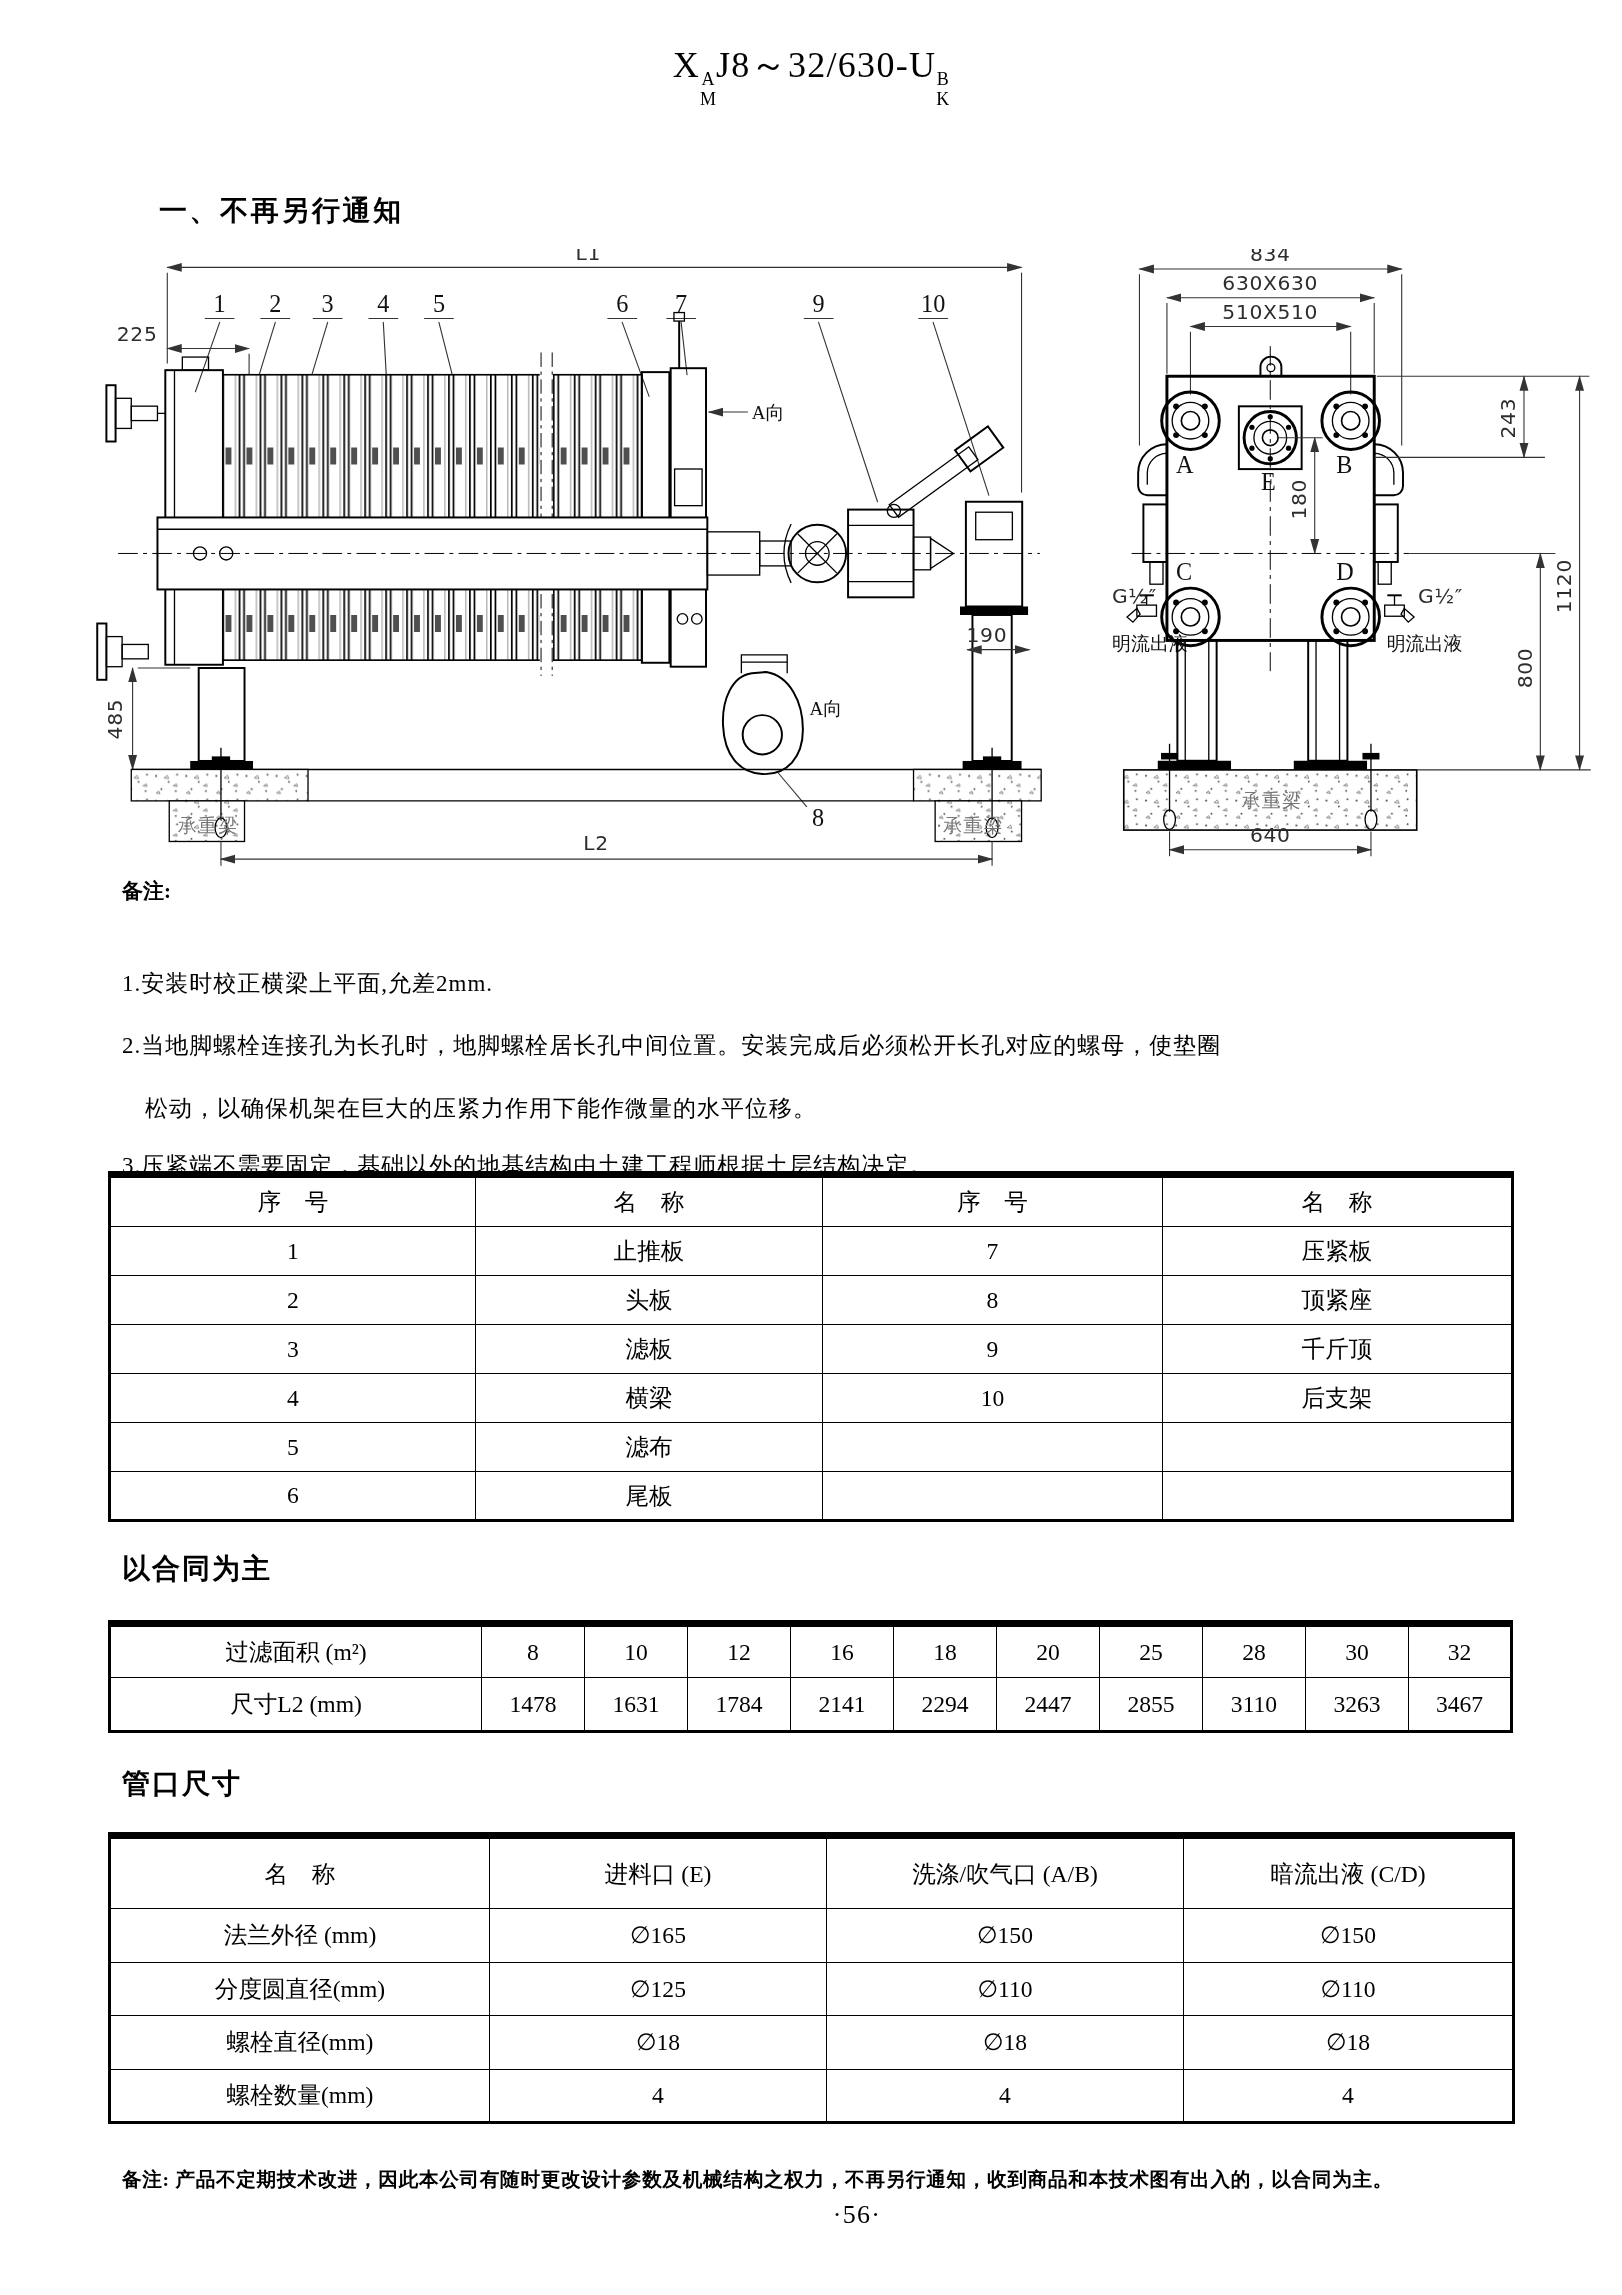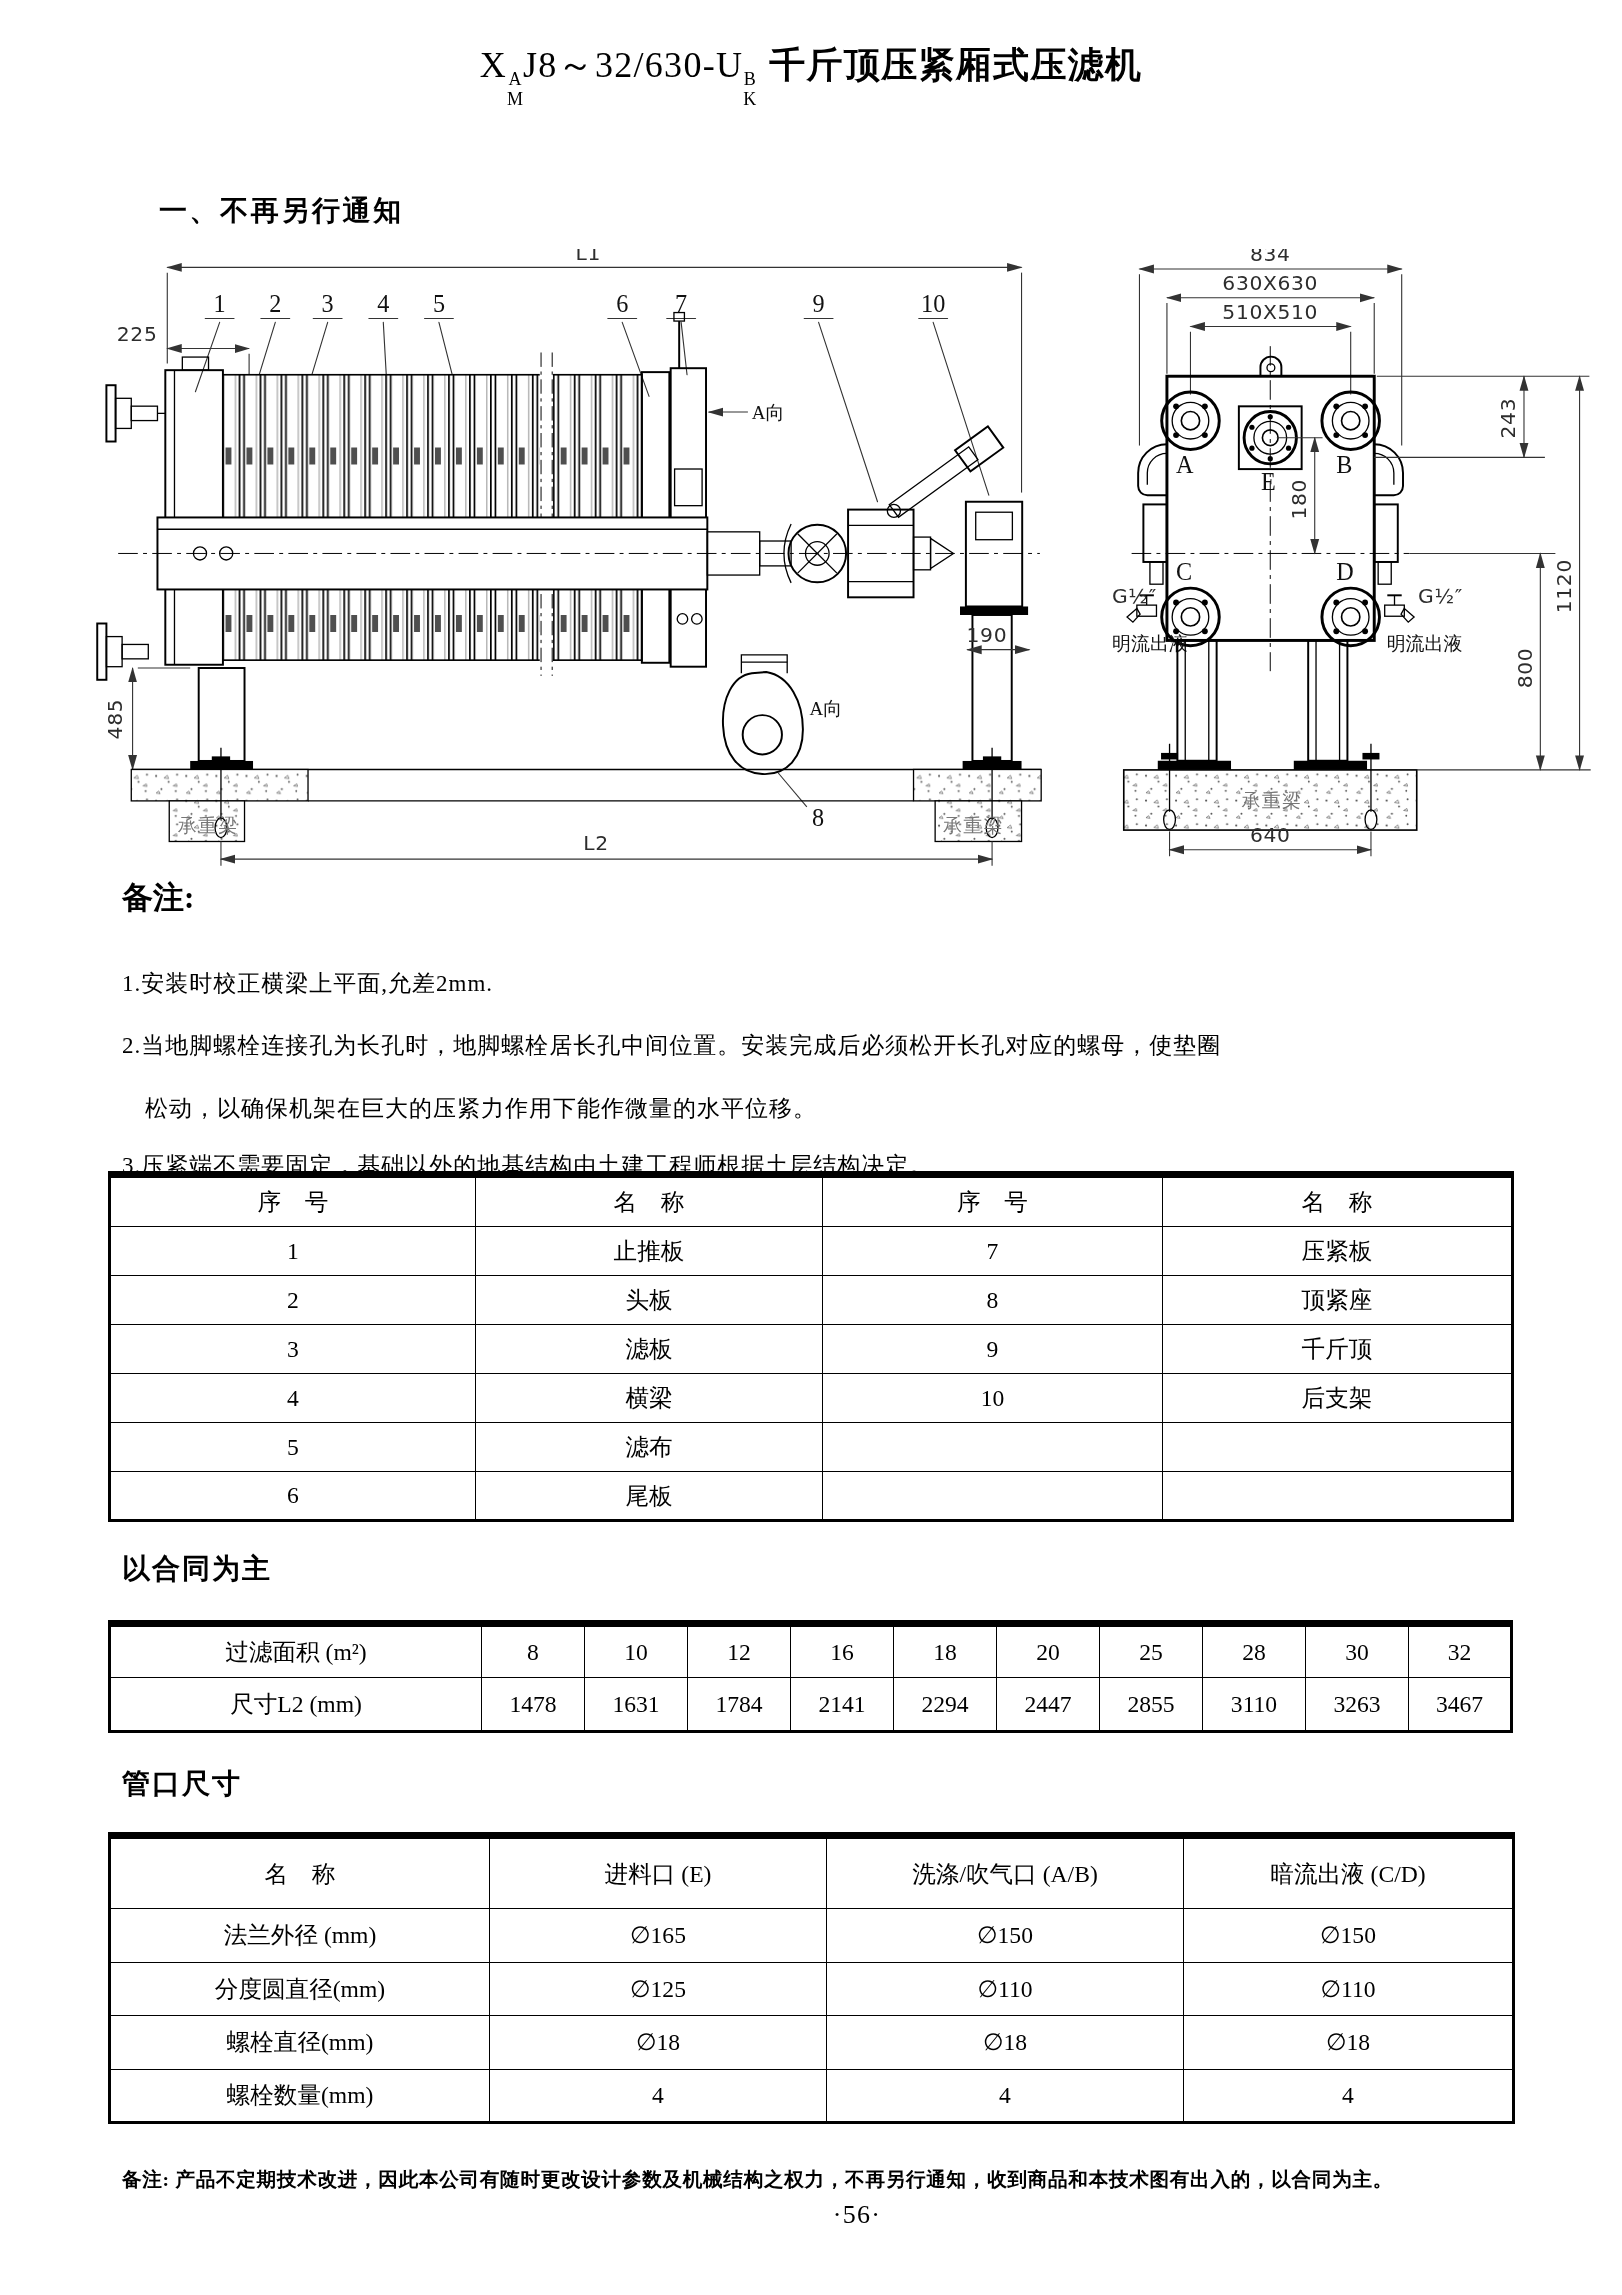--- a/index.html
+++ b/index.html
@@ -6,21 +6,21 @@
   body{
     position:relative;width:1622px;height:2295px;background:#ffffff;
     font-family:"Liberation Serif","DejaVu Serif",serif;color:#000;overflow:hidden;
   }
   .abs{position:absolute;}
   
   .title{top:41px;left:0;width:1622px;text-align:center;font-size:36px;letter-spacing:1.3px;white-space:nowrap;}
   .title .stack{display:inline-flex;flex-direction:column;align-items:center;font-size:0.5em;line-height:1.12;vertical-align:-0.45em;letter-spacing:0;}
   .title .mname{margin-left:13px;font-weight:bold;}
   .sec-heading{top:192px;left:159px;font-size:28px;font-weight:bold;letter-spacing:2.6px;}
-  .notes-heading{top:877px;left:122px;font-size:31px;font-weight:bold;}
+  .notes-heading{top:877px;left:122px;font-size:21px;font-weight:bold;}
   .note{left:122px;font-size:23px;letter-spacing:1px;white-space:nowrap;}
   .n1{top:968px;} .n2{top:1030px;} .n3{top:1093px;left:145px;} .n4{top:1150px;}
   .found-heading{top:1550px;left:122px;font-size:28px;font-weight:bold;letter-spacing:2px;}
   .pipe-heading{top:1765px;left:122px;font-size:28px;font-weight:bold;letter-spacing:2px;}
   .footer-note{top:2166px;left:122px;font-size:19.6px;font-weight:bold;letter-spacing:0.7px;white-space:nowrap;}
   .page-num{top:2200px;left:0;width:1622px;text-align:center;font-size:26px;letter-spacing:1.3px;padding-left:46px;}
   
   table.dtable{position:absolute;border-collapse:collapse;table-layout:fixed;background:#fff;
     border:3.9px solid #000;border-top:7.2px solid #000;}
   table.dtable th,table.dtable td{
@@ -50,21 +50,21 @@
 </head>
 <body>
 
 <div class="abs title">
   <span>X</span><span class="stack">
       <span>A</span>
       <span>M</span>
     </span><span>J8～32/630-U</span><span class="stack">
       <span>B</span>
       <span>K</span>
-    </span><span class="mname">千斤顶压紧厢式压滤机</span>
+    </span>
 </div>
 
 <div class="abs sec-heading">一、不再另行通知</div>
 
 <svg class="abs" style="left:92px;top:249px" width="995" height="622" viewBox="0 0 1520 950">
   <defs>
     <marker id="ar" viewBox="0 0 14 10" markerWidth="14" markerHeight="10" refX="13" refY="5" orient="auto-start-reverse">
       <path d="M14,5 L0,1 L0,9 Z" fill="#333"></path>
     </marker>
     <pattern id="plates" width="32" height="8" patternUnits="userSpaceOnUse">

